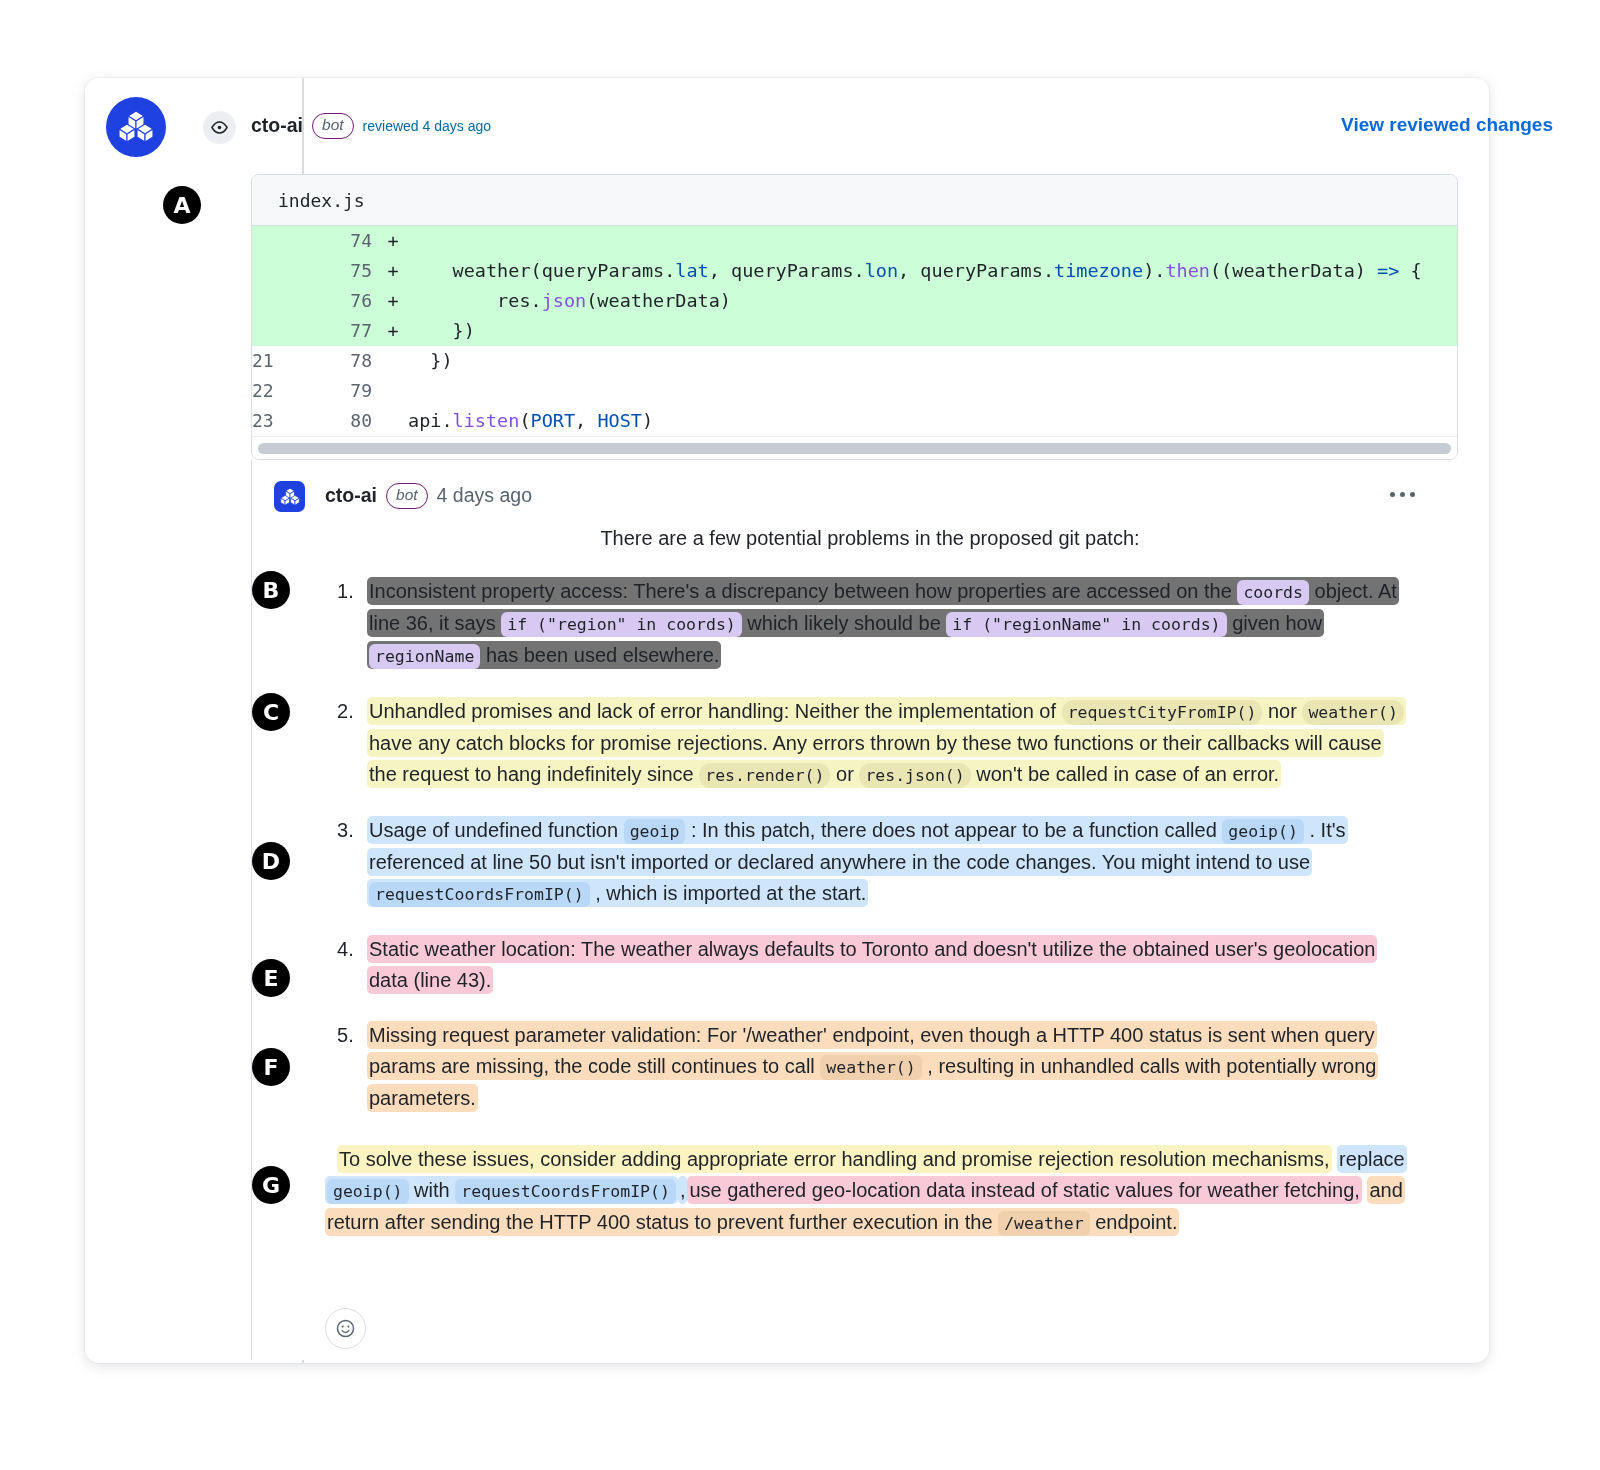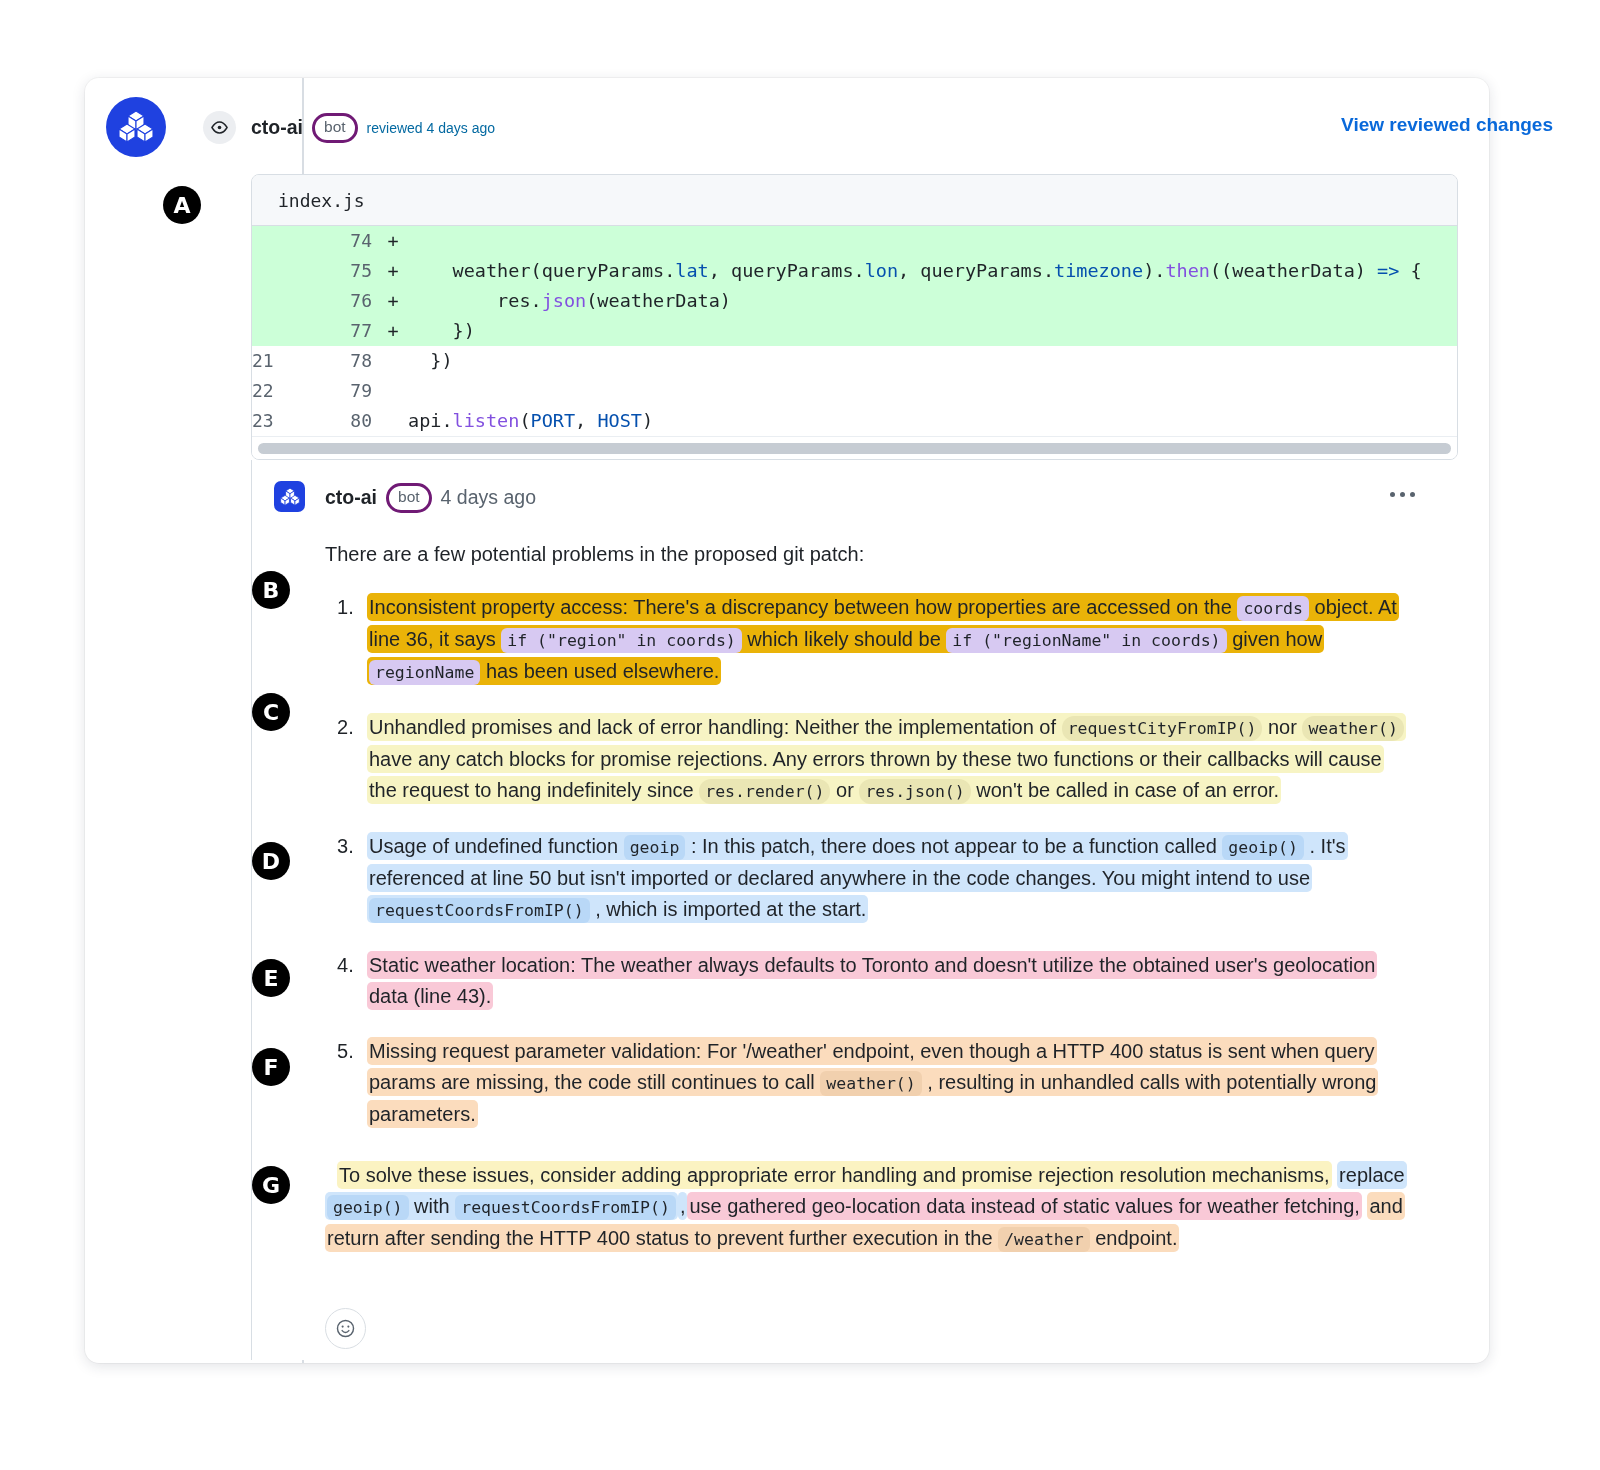--- a/index.html
+++ b/index.html
@@ -94,27 +94,28 @@
     align-items: center;
     gap: 0px;
   }
   .header-text .uname {
     font-weight: 700;
     color: #1f2328;
     margin-right: 9px;
   }
   .bot-pill {
     display: inline-block;
-    border: 3px solid #701a75;
+    border: 1px solid #701a75;
     border-radius: 999px;
     padding: 1px 9px 2px;
     font-size: 15.5px;
     color: #59636e;
     line-height: 1.35;
     margin-right: 9px;
+    font-style: italic;
   }
   .header-text .meta {
     color: #0369a1;
     font-size: 14px;
   }
 
   .view-changes {
     position: absolute;
     right: 47px;
     top: 114px;
@@ -246,21 +247,21 @@
 
   .comment-body {
     position: absolute;
     left: 73px;
     top: 63px;
     width: 1090px;
     font-size: 20px;
     color: #1f2328;
     line-height: 31px;
   }
-  .intro-line { margin: 16px 0 22px 0; }
+  .intro-line { margin: 0 0 22px 0; text-align: center; }
 
   ol.issues {
     margin: 0;
     padding: 0 0 0 0;
     list-style: none;
     counter-reset: issue;
   }
   ol.issues > li {
     counter-increment: issue;
     position: relative;
@@ -270,21 +271,21 @@
   ol.issues > li::before {
     content: counter(issue) ".";
     position: absolute;
     left: 12px;
     top: 0;
     color: #1f2328;
     font-size: 20px;
   }
 
   .hl { border-radius: 5px; padding: 3px 2px; box-decoration-break: clone; -webkit-box-decoration-break: clone; }
-  .hl-purple { background: #eab308; }
+  .hl-purple { background: #737373; }
   .hl-yellow { background: #f7f4c4; }
   .hl-blue   { background: #cfe5fb; }
   .hl-pink   { background: #f9c9d7; }
   .hl-orange { background: #fbdcbd; }
   .hl-lemon  { background: #fbf3c2; margin-left: 12px; }
 
   code.ic {
     font-family: "DejaVu Sans Mono", monospace;
     font-size: 16.5px;
     border-radius: 6px;

